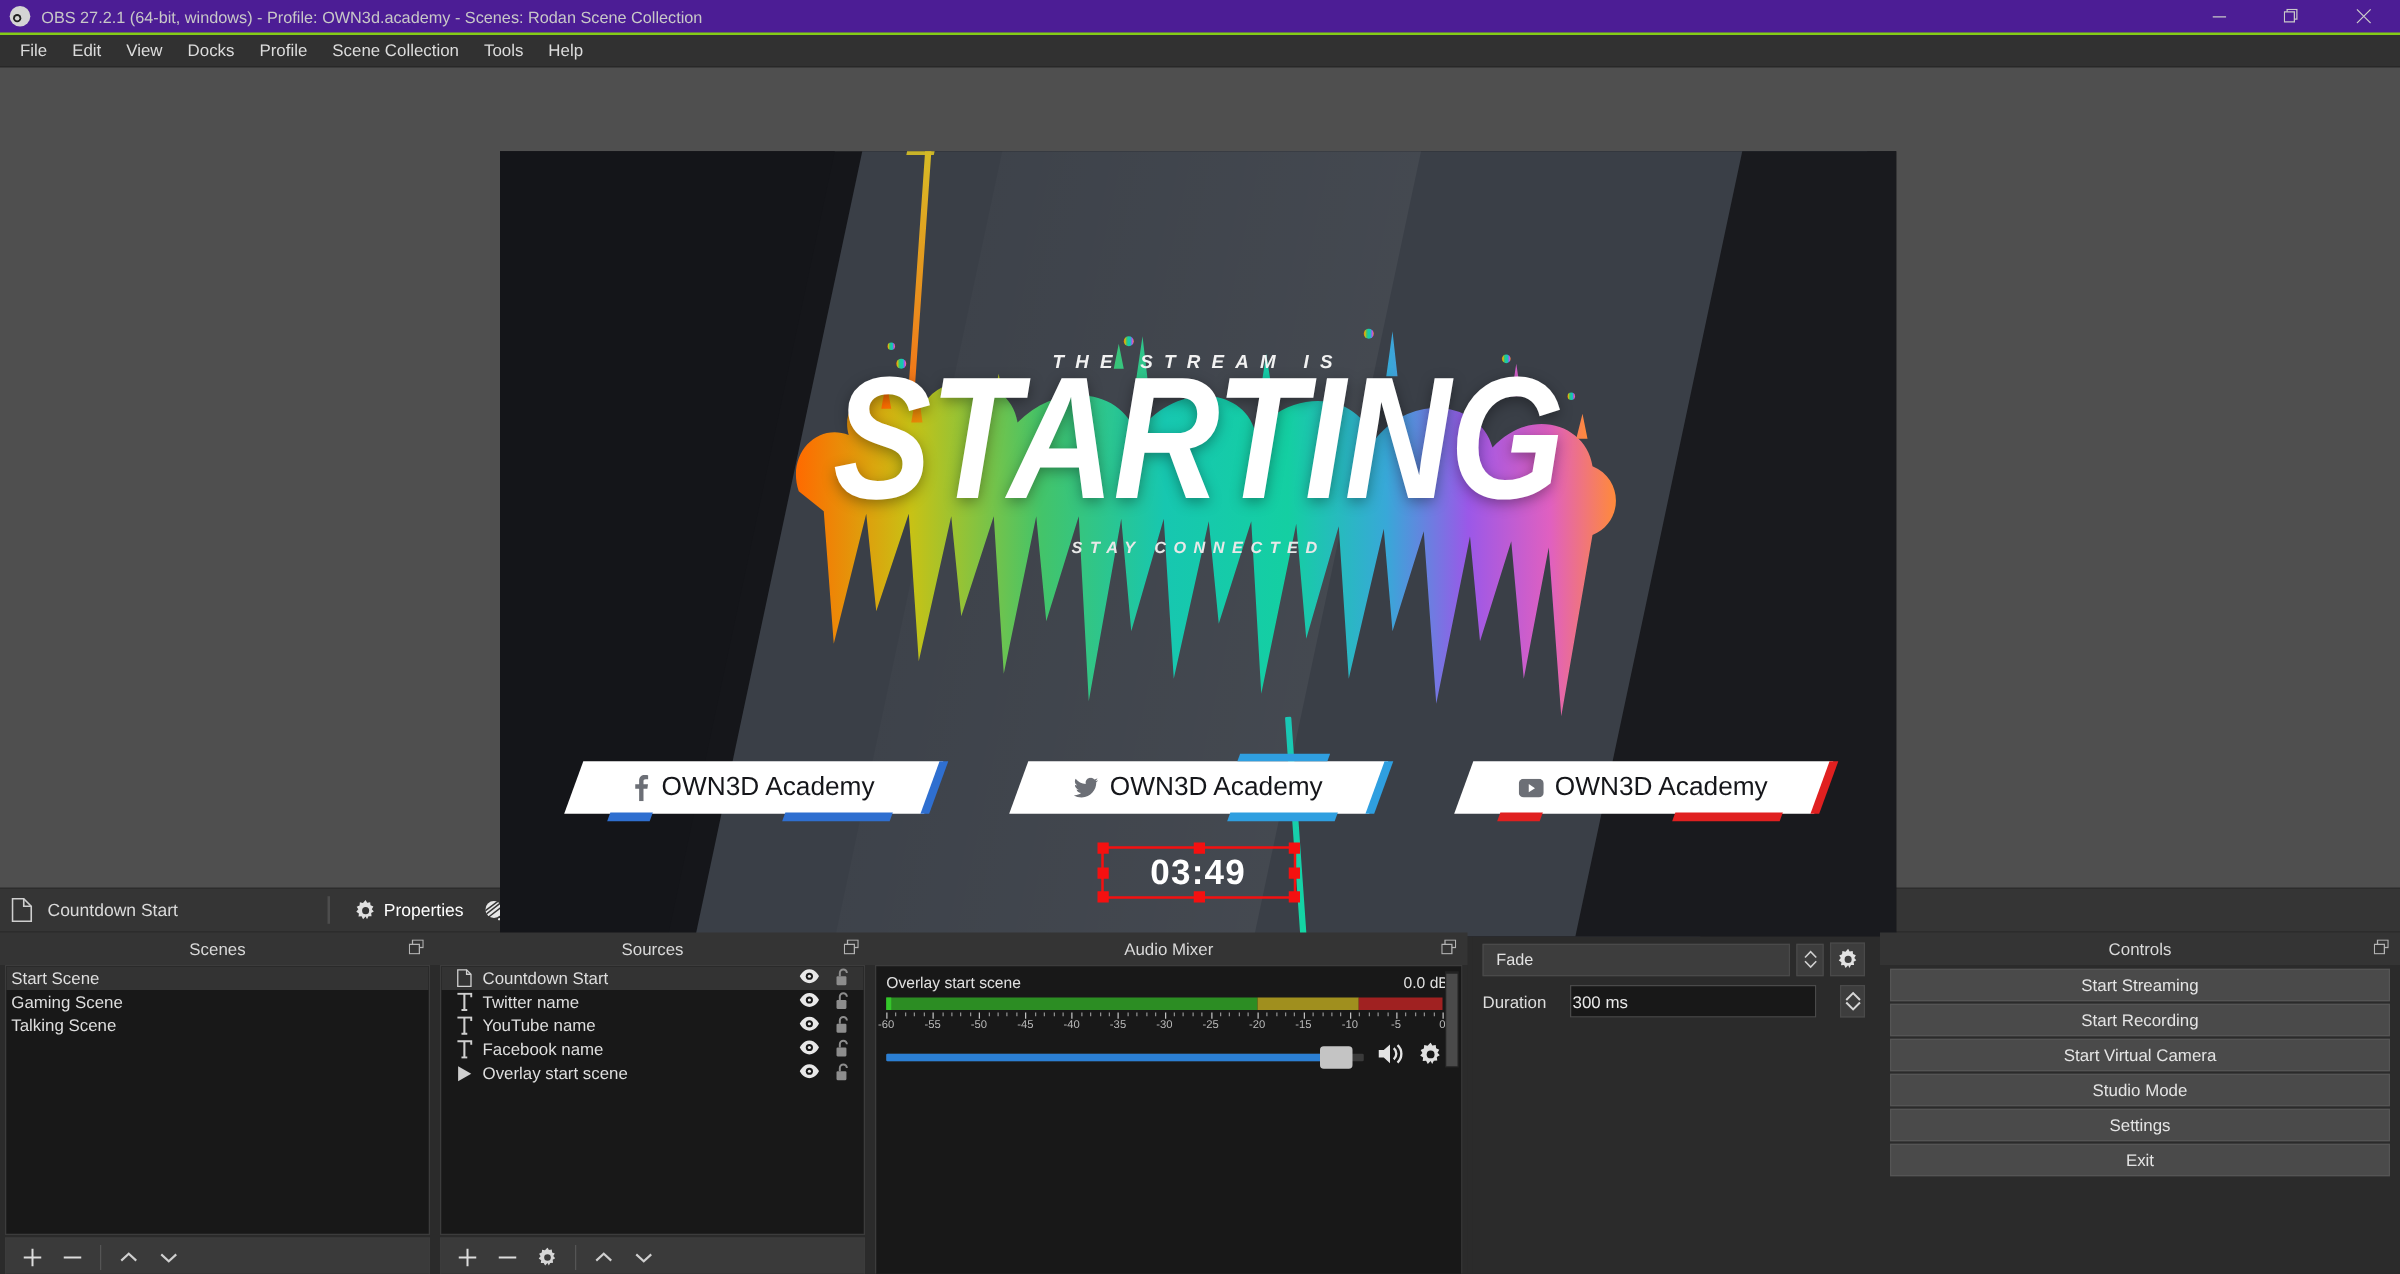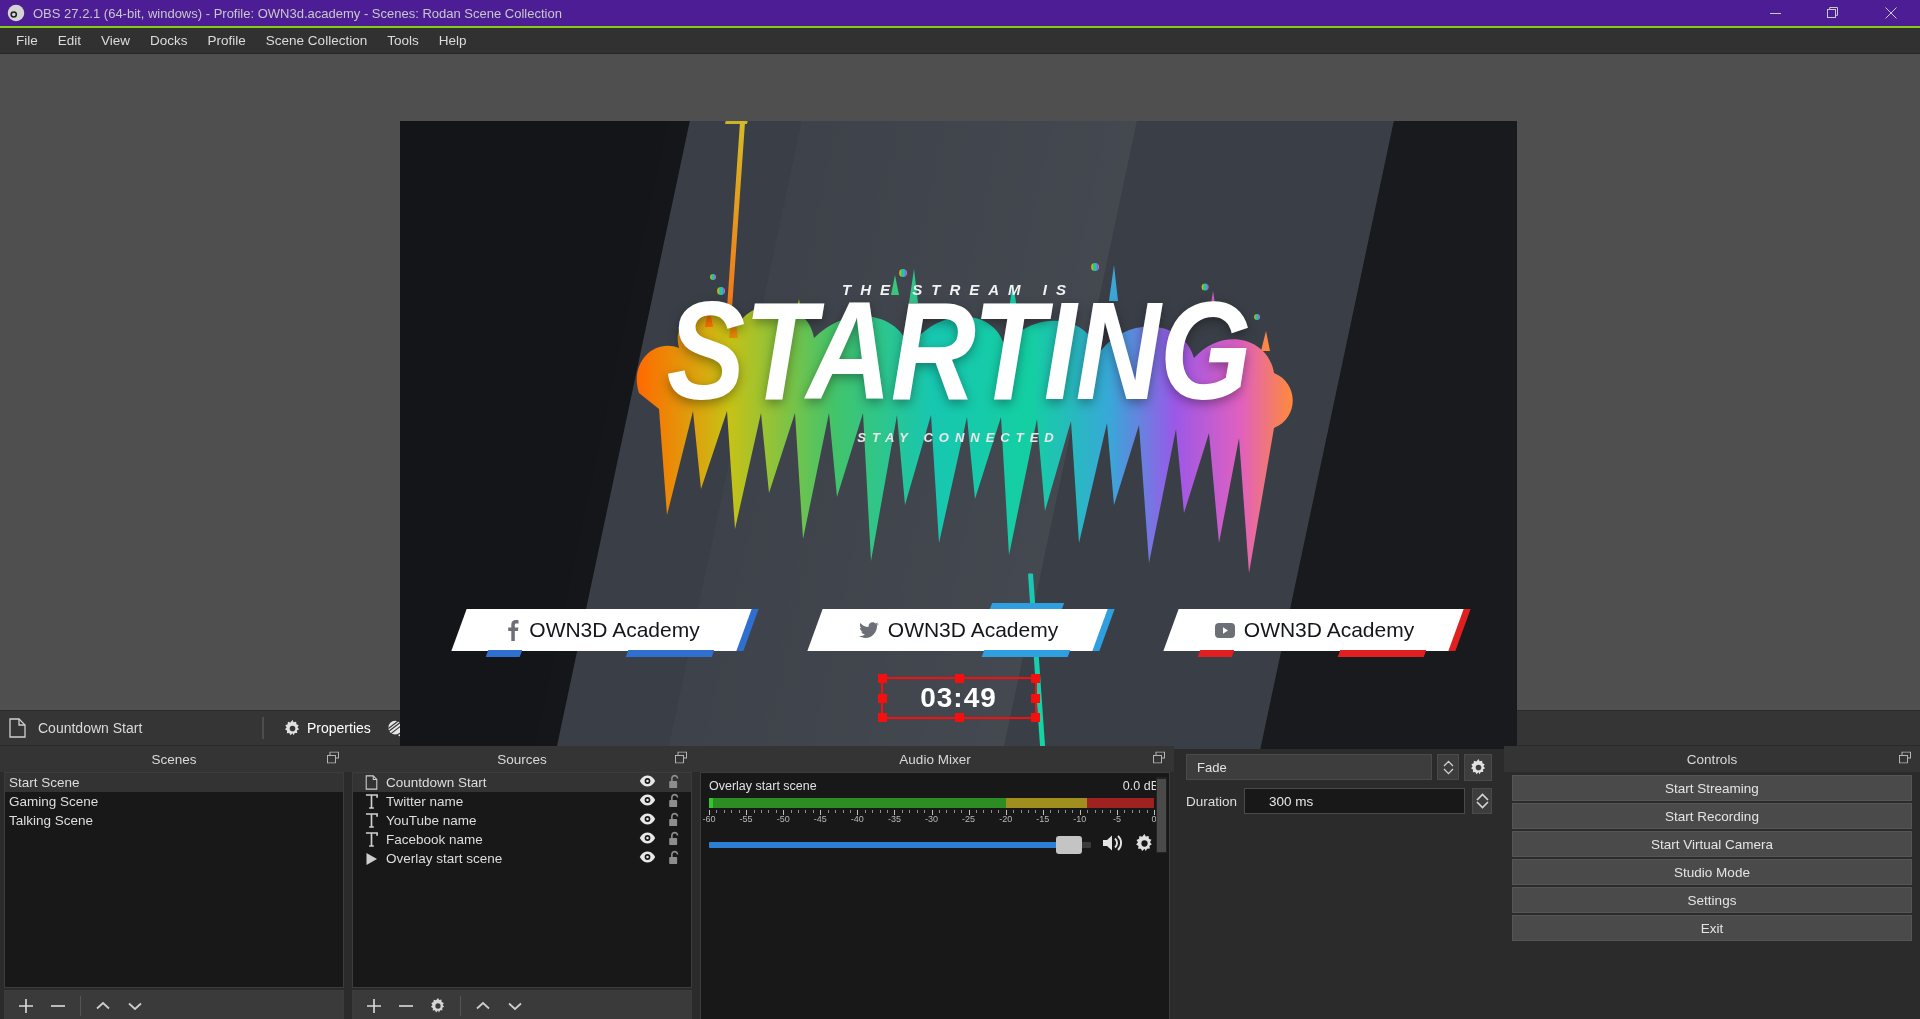--- a/index.html
+++ b/index.html
@@ -228,39 +228,39 @@
   .vol-knob {
     position: absolute; top: -6px; width: 26px; height: 18px; background: #c4c4c4;
     border-radius: 3px;
   }
   .mx-scroll {
     position: absolute; right: 2px; top: 4px; bottom: 4px; width: 11px; background: #232323;
   }
   .mx-scroll .thumb { position:absolute; left:1px; right:1px; top:2px; height: 96%; background:#4a4a4a; }
   
   #tr-body { padding: 8px 8px 0 8px; }
-  .tr-row1 { display: flex; align-items: flex-start; gap: 5px; }
+  .tr-row1 { display: flex; align-items: center; gap: 5px; }
   .combo {
     flex: 1; height: 26px; background: #3d3d3d; border: 1px solid #4a4a4a;
     display: flex; align-items: center; padding-left: 10px; font-size: 13px; color: #e2e2e2;
   }
   .spin {
     width: 22px; height: 26px; background: #3d3d3d; border: 1px solid #4a4a4a;
     display: flex; flex-direction: column; align-items: center; justify-content: center;
     color: #cfcfcf; gap: 1px;
   }
   .gear-btn {
     width: 28px; height: 27px; background: #3d3d3d; border: 1px solid #4a4a4a;
     display: flex; align-items: center; justify-content: center; color: #d8d8d8;
   }
-  .tr-row2 { display: flex; align-items: center; gap: 7px; margin-top: 7px; }
+  .tr-row2 { display: flex; align-items: center; gap: 19px; margin-top: 7px; }
   .tr-lbl { font-size: 13.5px; color: #dedede; }
   .dur-field {
     flex: 1; height: 26px; background: #181818; border: 1px solid #4a4a4a;
-    display: flex; align-items: center; padding-left: 24px; font-size: 13.5px; color: #e8e8e8;
+    display: flex; align-items: center; padding-left: 1px; font-size: 13.5px; color: #e8e8e8;
   }
   .dur-spin {
     width: 20px; height: 26px; background: #3d3d3d; border: 1px solid #4a4a4a;
     display:flex; flex-direction:column; align-items:center; justify-content:center; color:#d6d6d6;
   }
   
   #ctl-body { padding: 3px 4px; display: flex; flex-direction: column; gap: 2px; }
   .ctl-btn {
     height: 26px; background: #4a4a4a; border: 1px solid #555;
     display: flex; align-items: center; justify-content: center;

